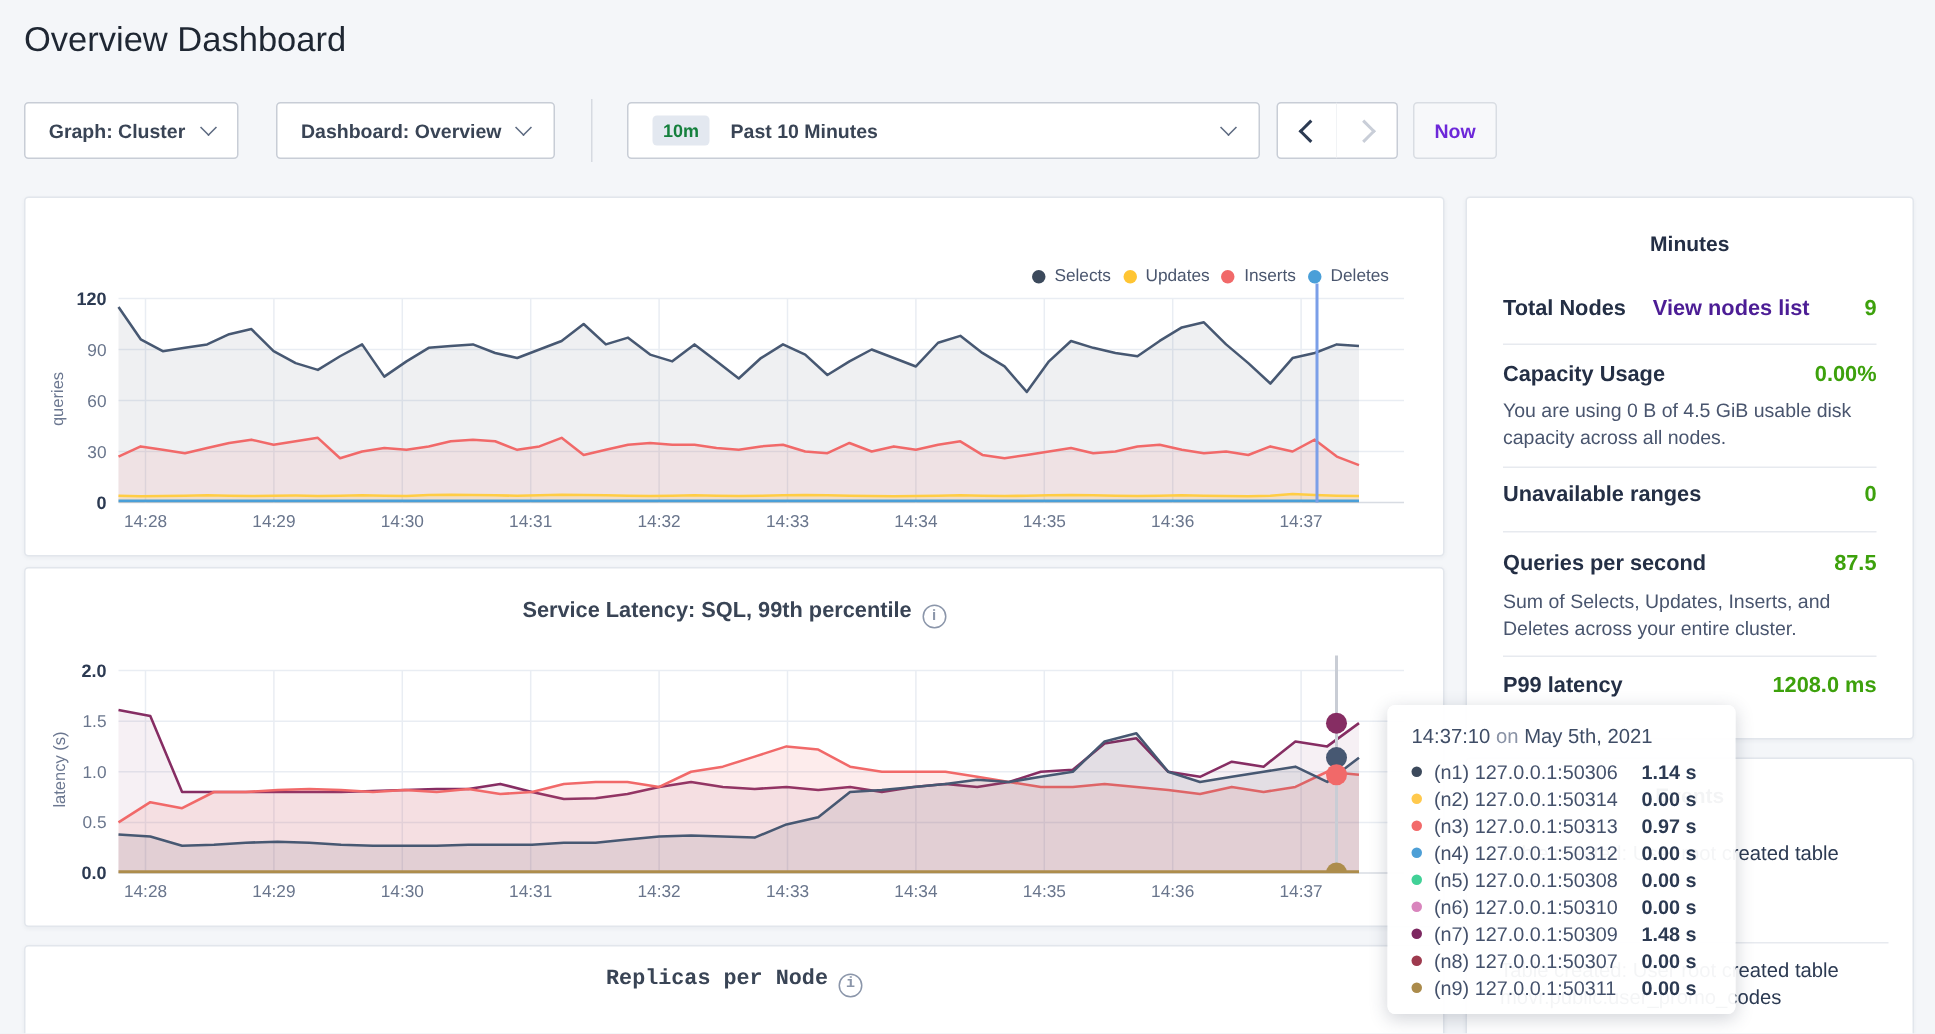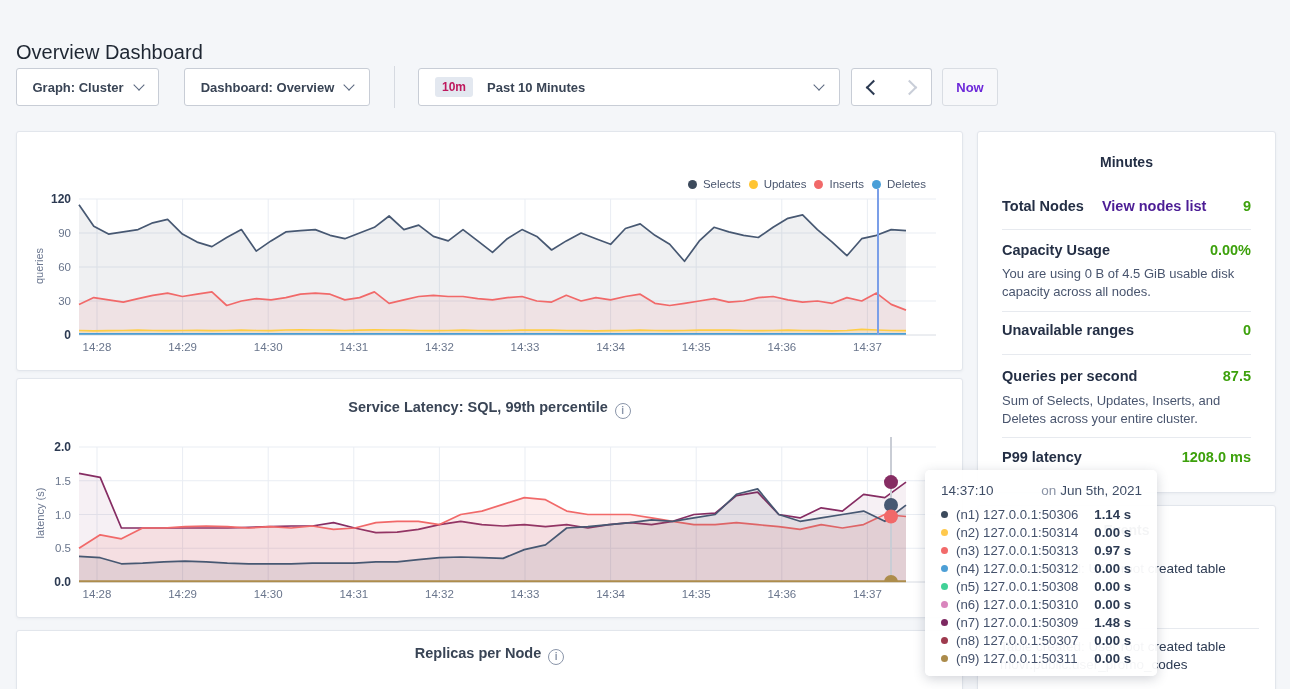--- a/index.html
+++ b/index.html
@@ -1,25 +1,25 @@
 <!DOCTYPE html>
 <html><head>
 <meta charset="utf-8">
 <style>
   html,body{margin:0;padding:0;background:#eff2f6;font-family:"Liberation Sans","DejaVu Sans",sans-serif;}
   #page{position:relative;width:1290px;height:689px;background:#f4f6f9;overflow:hidden;color:#394455;}
   .card{position:absolute;background:#fff;border:1px solid #e2e6ec;border-radius:3px;box-shadow:0 1px 3px rgba(44,58,82,.05);}
   .ctitle{position:absolute;left:0;right:0;text-align:center;font-size:14.5px;font-weight:700;color:#394455;}
   .info-icon{display:inline-block;width:14px;height:14px;border:1px solid #8b96aa;border-radius:50%;font-size:10px;line-height:13px;color:#8b96aa;text-align:center;vertical-align:-2px;margin-left:7px;font-weight:600;}
-  .page-title{position:absolute;left:16px;top:13px;font-size:20px;font-weight:500;color:#1f2733;margin-top:28px;}
+  .page-title{position:absolute;left:16px;top:13px;font-size:23px;font-weight:500;color:#1f2733;}
   .btn{position:absolute;height:38px;background:#fff;border:1px solid #c8cdd6;border-radius:3px;box-sizing:border-box;
        font-size:13px;font-weight:700;color:#394455;display:flex;align-items:center;justify-content:center;cursor:pointer;}
   .chev{display:inline-block;width:7px;height:7px;border-right:1.6px solid #5b687f;border-bottom:1.6px solid #5b687f;transform:rotate(45deg);margin-left:11px;margin-top:-4px;}
   .vdivider{position:absolute;width:1px;background:#d6dae1;}
-  .badge-10m{background:#e3e8f0;border-radius:3px;padding:3px 7px;font-size:12px;font-weight:700;color:#be185d;margin-right:14px;}
+  .badge-10m{background:#e3e8f0;border-radius:3px;padding:3px 7px;font-size:12px;font-weight:700;color:#15803d;margin-right:14px;}
   .arrow{display:inline-block;width:9px;height:9px;border-right:2.4px solid #2c3a52;border-bottom:2.4px solid #2c3a52;}
   .arrow.left{transform:rotate(135deg);margin-left:3px;}
   .arrow.right{transform:rotate(-45deg);margin-right:3px;border-color:#c9ced8;}
   .disabled-txt{color:#6d28d9;}
   .legend{position:absolute;top:46px;right:36px;display:flex;gap:8px;align-items:center;}
   .legend-item{display:flex;align-items:center;gap:6px;font-size:11.5px;color:#4a566e;cursor:pointer;}
   .legend-dot{width:9px;height:9px;border-radius:50%;}
   .ylab{position:absolute;font-size:11px;color:#6b7790;transform:rotate(-90deg);transform-origin:center;white-space:nowrap;}
   svg text.xt{font-size:11.5px;fill:#69758c;}
   svg text.yt{font-size:11.5px;fill:#69758c;}
@@ -29,21 +29,21 @@
   .srow{position:absolute;left:24px;right:24px;display:flex;align-items:flex-end;font-size:14.5px;font-weight:700;color:#242f45;}
   .srow .val{margin-left:auto;font-weight:700;}
   .green{color:#3da10c;}
   .blue-link{color:#4c1d95;margin-left:18px;cursor:pointer;}
   .subtext{position:absolute;left:24px;right:20px;font-size:13px;font-weight:400;color:#49556e;line-height:18px;}
   .hdivider{position:absolute;left:24px;right:24px;height:1px;background:#e7eaef;}
   
   #tooltip{position:absolute;left:925px;top:470px;width:232px;height:206px;background:rgba(255,255,255,0.95);
            border-radius:5px;box-shadow:0 3px 12px rgba(50,60,80,0.22);z-index:20;padding:13px 0 0 16px;box-sizing:border-box;}
   .tt-head{font-size:13.5px;color:#3f4d66;margin-bottom:7px;}
-  .tt-head .on{color:#8a93a6;margin-left:44px;}
+  .tt-head .on{color:#8a93a6;}
   .tt-row{display:flex;align-items:center;height:18px;font-size:13.2px;color:#44516b;padding-right:26px;}
   .tt-dot{width:7px;height:7px;border-radius:50%;margin-right:8px;flex:none;}
   .tt-val{margin-left:auto;font-weight:700;color:#2c3a52;}
   
   .ev-title{position:absolute;top:16px;left:0;right:0;text-align:center;font-size:14px;font-weight:700;color:#242f45;}
   .ev-item{position:absolute;left:22px;right:16px;font-size:13.5px;color:#2c3a52;line-height:18px;}
 </style>
 </head>
 <body>
 
@@ -187,21 +187,21 @@
         <g clip-path="url(#clip1)">
           <circle cx="874" cy="103.1" r="7" fill="#862d63"></circle>
           <circle cx="874" cy="126.05000000000001" r="7" fill="#475872"></circle>
           <circle cx="874" cy="137.525" r="7" fill="#f16969"></circle>
           <circle cx="874" cy="203" r="7" fill="#ad8d4c"></circle>
         </g>
       </svg>
   </div>
 
   <div class="card" style="left:16px;top:630px;width:945px;height:238px;">
-    <div class="ctitle" style="top:14px;">
+    <div class="ctitle" style="top:14px;font-family:Liberation Mono, monospace;">
       <span>Replicas per Node</span><span class="info-icon">i</span>
     </div>
   </div>
 
   <div class="card" style="left:977px;top:131px;width:297px;height:360px;">
     <div class="sum-title">Minutes</div>
 
     <div class="srow" style="top:66px;">
       <span>Total Nodes</span>
       <span class="blue-link">View nodes list</span>
@@ -239,21 +239,21 @@
     <div class="ev-title">Events</div>
     <div class="ev-item" style="top:54px;">Table created: User root created table</div>
     <div class="hdivider" style="top:122px;left:22px;right:16px;"></div>
     <div class="ev-item" style="top:132px;">Table created: User root created table movr.public.user_promo_codes</div>
   </div>
 
   <div id="tooltip">
     <div class="tt-head">
       <span>14:37:10</span>
       <span class="on">on</span>
-      <span>Jun 5th, 2021</span>
+      <span>May 5th, 2021</span>
     </div>
     <div id="tooltip-rows">
         <div class="tt-row">
           <span class="tt-dot" style="background: rgb(60, 74, 92);"></span>
           <span>(n1) 127.0.0.1:50306</span>
           <span class="tt-val">1.14 s</span>
         </div>
         <div class="tt-row">
           <span class="tt-dot" style="background: rgb(255, 201, 77);"></span>
           <span>(n2) 127.0.0.1:50314</span>

